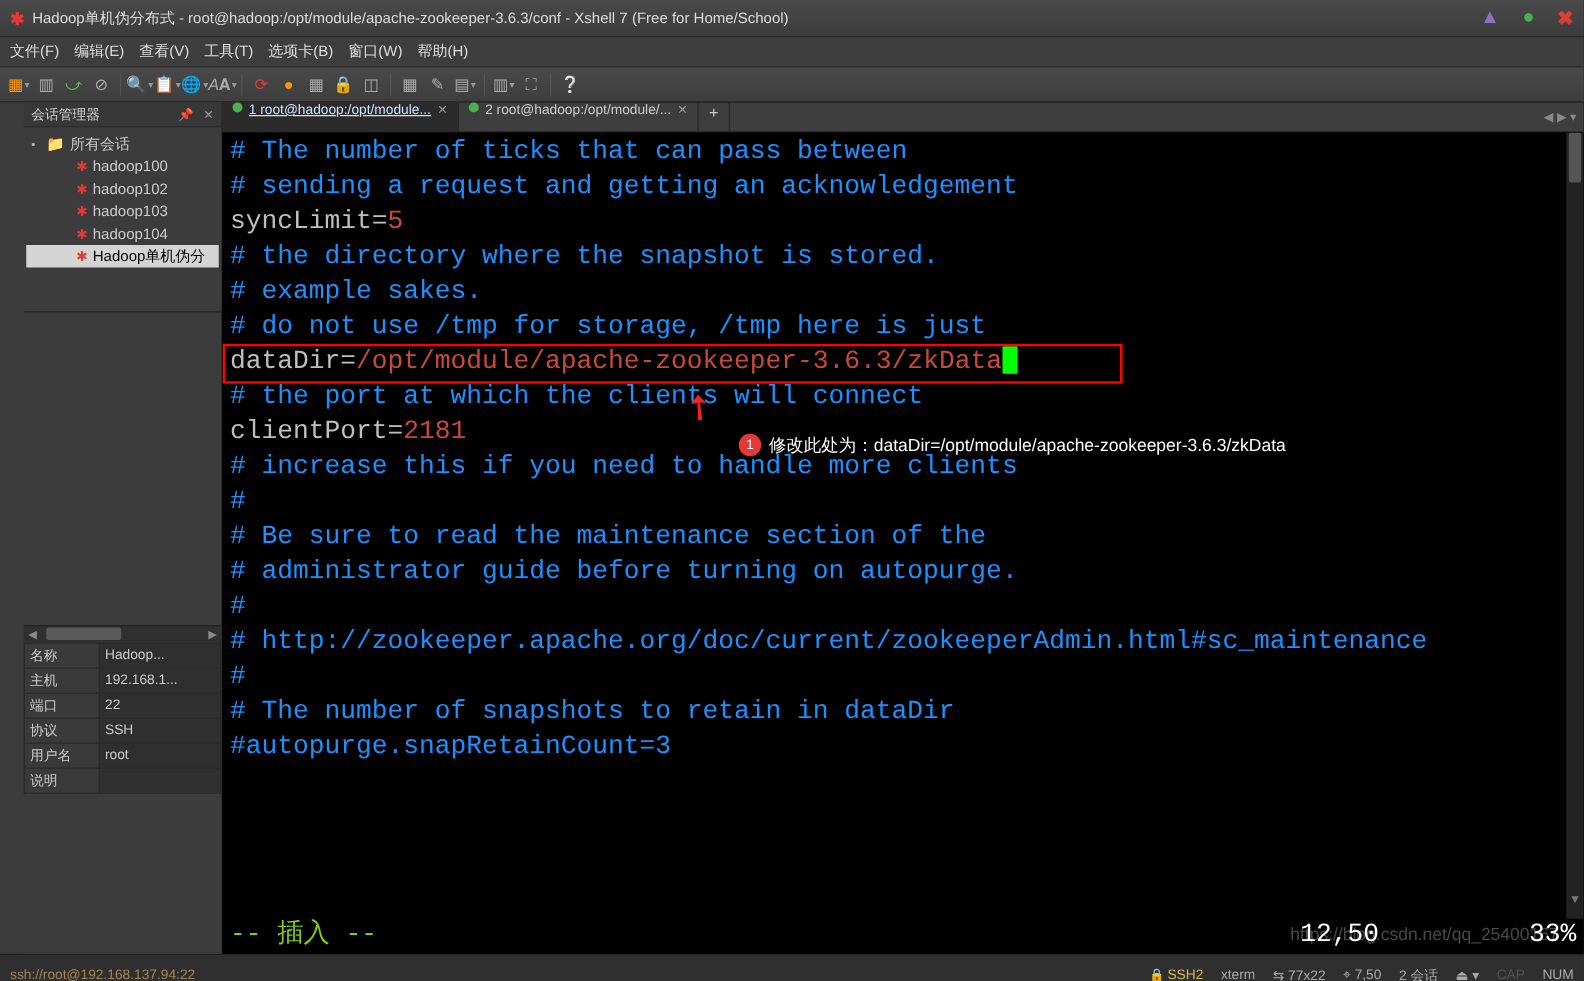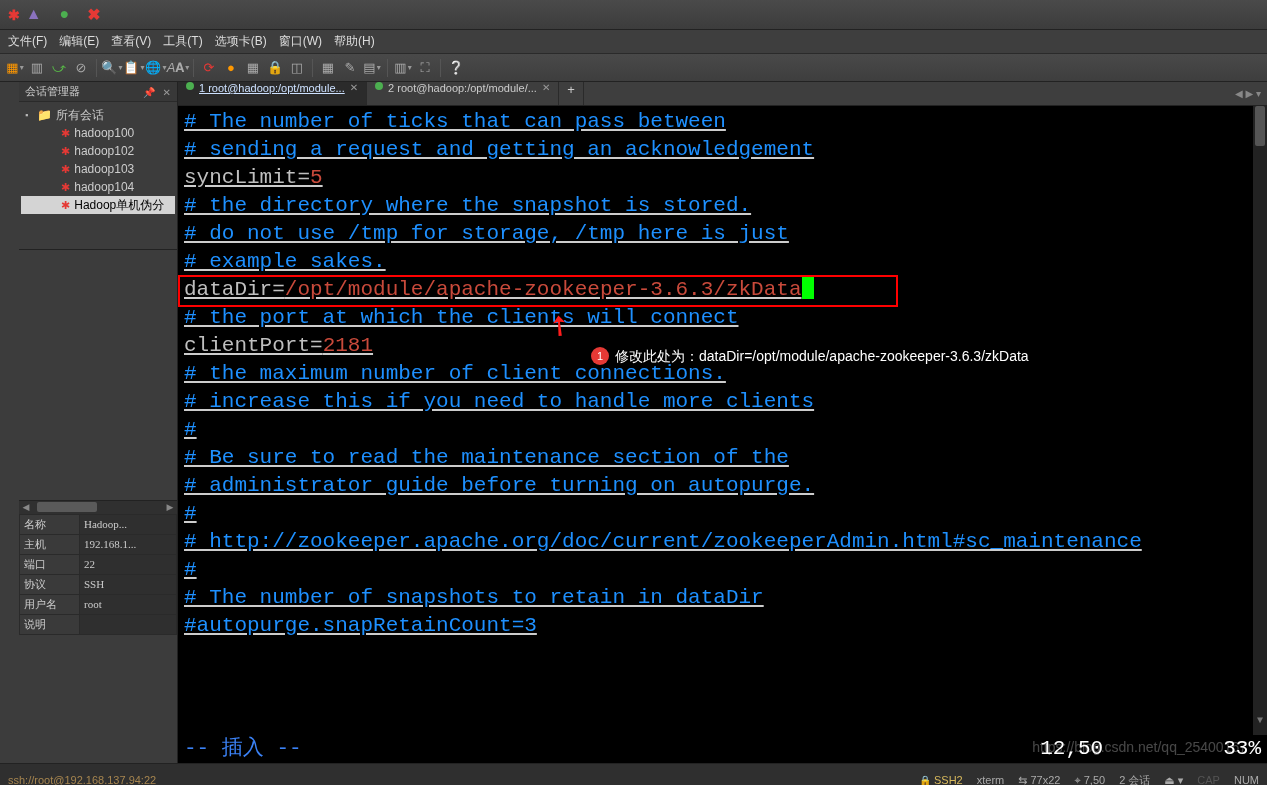--- a/index.html
+++ b/index.html
@@ -35,62 +35,63 @@
 .tree-row.indent2 { padding-left: 40px; }
 .tree-row .folder-icon { color: #d8b95c; margin-right: 4px; }
 .tree-row .session-icon { color: #e53935; margin-right: 4px; font-size: 11px; }
 .tree-row.selected { background: #d4d4d4; color: #000; }
 .tree-row .disclosure { color: #bbb; margin-right: 2px; font-size: 9px; width: 10px; display: inline-block; }
 .scrollbar-h { height: 14px; background: #303030; display: flex; align-items: center; border-top: 1px solid #222; }
 .scrollbar-thumb { height: 10px; width: 60px; background: #5a5a5a; border-radius: 2px; margin-left: 4px; }
 .scrollbar-arrow { width: 14px; text-align: center; color: #888; font-size: 9px; }
 .props { flex: 1; background: #3c3c3c; }
 .props table { width: 100%; border-collapse: collapse; font-size: 11px; }
-.props td { border: 1px solid #2a2a2a; padding: 2px 4px; height: 18px; color: #ccc; font-family: Liberation Serif, serif; }
+.props td { border: 1px solid #2a2a2a; padding: 2px 4px; height: 18px; color: #ccc; }
 .props td.k { width: 60px; background: #3a3a3a; }
 .props td.v { background: #2f2f2f; }
 .main { flex: 1; display: flex; flex-direction: column; background: #000; }
 .tabstrip { height: 24px; background: #3e3e3e; display: flex; align-items: stretch; border-bottom: 1px solid #222; }
 .tab { display: flex; align-items: flex-start; padding: 0 8px; gap: 5px; border-right: 1px solid #2a2a2a; cursor: pointer; font-size: 11px; max-width: 210px; }
 .tab.active { background: #2b2b2b; color: #fff; }
 .tab.active .tab-label { text-decoration: underline; color: #cde1ff; }
 .tab .dot { width: 8px; height: 8px; border-radius: 50%; background: #4caf50; }
 .tab .tab-label { overflow: hidden; text-overflow: ellipsis; white-space: nowrap; }
 .tab .tab-close { color: #999; font-size: 10px; }
 .tab.add { padding: 0 8px; color: #ccc; font-size: 13px; }
 .tabstrip .tab-scroll { margin-left: auto; color: #888; padding: 0 6px; display: flex; align-items: center; gap: 3px; font-size: 10px; }
-.terminal { flex: 1; background: #000; font-family: "Consolas", "Courier New", monospace; font-size: 21px; line-height: 28px; padding: 2px 6px 2px 6px; position: relative; overflow: hidden; text-decoration: underline; }
+.terminal { flex: 1; background: #000; font-family: "Consolas", "Courier New", monospace; font-size: 21px; line-height: 28px; padding: 2px 6px 2px 6px; position: relative; overflow: hidden; }
 .line { white-space: pre; }
 .comment { color: #1e90ff; }
 .keyw { color: #bfbfbf; }
 .val-red { color: #c94a3b; }
 .highlight-box { position: absolute; border: 2px solid #ff0000; }
 .cursor-block { display: inline-block; width: 12px; height: 22px; background: #00ff00; vertical-align: text-bottom; margin-bottom:2px; }
 .annotation { position: absolute; font-family: "Microsoft YaHei", sans-serif; font-size: 14px; color: #fff; display: flex; align-items: center; gap: 6px; }
 .annotation .num-badge { display: inline-flex; width: 18px; height: 18px; border-radius: 50%; background: #e53935; color: #fff; align-items: center; justify-content: center; font-size: 11px; }
 .arrow { position: absolute; color: #ff1c1c; font-size: 32px; transform: rotate(-140deg); }
 .vim-status { position: absolute; bottom: 0; left: 0; right: 0; display: flex; color: #fff; padding: 0 6px; }
-.vim-status .mode { color: #3b82f6; }
+.vim-status .mode { color: #84cc16; }
 .vim-status .pos { margin-left: auto; margin-right: 120px; }
 .vim-status .pct { }
 .term-scrollbar { position: absolute; right: 0; top: 0; bottom: 28px; width: 14px; background: #222; }
 .term-scrollbar .ts-thumb { position: absolute; left: 2px; width: 10px; height: 40px; top: 0; background: #555; border-radius: 2px; }
 .term-scrollbar .ts-arrow { position: absolute; left: 0; right: 0; text-align: center; color: #777; font-size: 10px; }
 .statusbar { height: 22px; background: #2f2f2f; border-top: 1px solid #222; display: flex; align-items: center; color: #a6854f; font-size: 11px; padding: 16px 8px; }
 .statusbar .left { flex: 0 0 auto; }
 .statusbar .right { margin-left: auto; display: flex; align-items: center; gap: 14px; color: #aaa; }
 .statusbar .right .ssh2 { color: #d8b95c; }
 .statusbar .right .lock::before { content: "🔒"; font-size: 10px; margin-right: 2px; }
 .watermark { position: absolute; right: 20px; bottom: 30px; color: rgba(255,255,255,0.28); font-size: 14px; font-family: sans-serif; pointer-events: none; }
 </style>
 </head>
 <body>
 
 <div class="title-bar">
   <span class="app-icon">✱</span>
+  <span class="title-text">Hadoop单机伪分布式 - root@hadoop:/opt/module/apache-zookeeper-3.6.3/conf - Xshell 7 (Free for Home/School)</span>
   <div class="win-controls">
     <span class="tri-up">▲</span>
     <span class="circle-green">●</span>
     <span class="x-red">✖</span>
   </div>
 </div>
 
 <div class="menu-bar">
   <span class="menu-item">文件(F)</span>
   <span class="menu-item">编辑(E)</span>
@@ -224,26 +225,25 @@
       </div>
       <div class="tab add">+</div>
       <div class="tab-scroll">◀ ▶ ▾</div>
     </div>
 
     <div class="terminal" id="terminal">
       <div class="line"><span class="comment"># The number of ticks that can pass between</span></div>
         <div class="line"><span class="comment"># sending a request and getting an acknowledgement</span></div>
         <div class="line"><span class="keyw">syncLimit=</span><span class="val-red">5</span></div>
         <div class="line"><span class="comment"># the directory where the snapshot is stored.</span></div>
+        <div class="line"><span class="comment"># example sakes.</span></div>
         <div class="line"><span class="comment"># do not use /tmp for storage, /tmp here is just</span></div>
-        <div class="line"><span class="comment"># example sakes.</span></div>
         <div class="line"><span class="keyw">dataDir=</span><span class="val-red">/opt/module/apache-zookeeper-3.6.3/zkData</span><span class="cursor-block"></span></div>
         <div class="line"><span class="comment"># the port at which the clients will connect</span></div>
         <div class="line"><span class="keyw">clientPort=</span><span class="val-red">2181</span></div>
-        <div class="line"><span class="comment"># the maximum number of client connections.</span></div>
         <div class="line"><span class="comment"># increase this if you need to handle more clients</span></div>
         <div class="line"><span class="comment">#</span></div>
         <div class="line"><span class="comment"># Be sure to read the maintenance section of the</span></div>
         <div class="line"><span class="comment"># administrator guide before turning on autopurge.</span></div>
         <div class="line"><span class="comment">#</span></div>
         <div class="line"><span class="comment"># http://zookeeper.apache.org/doc/current/zookeeperAdmin.html#sc_maintenance</span></div>
         <div class="line"><span class="comment">#</span></div>
         <div class="line"><span class="comment"># The number of snapshots to retain in dataDir</span></div>
         <div class="line"><span class="comment">#autopurge.snapRetainCount=3</span></div>
         <div class="term-scrollbar">

